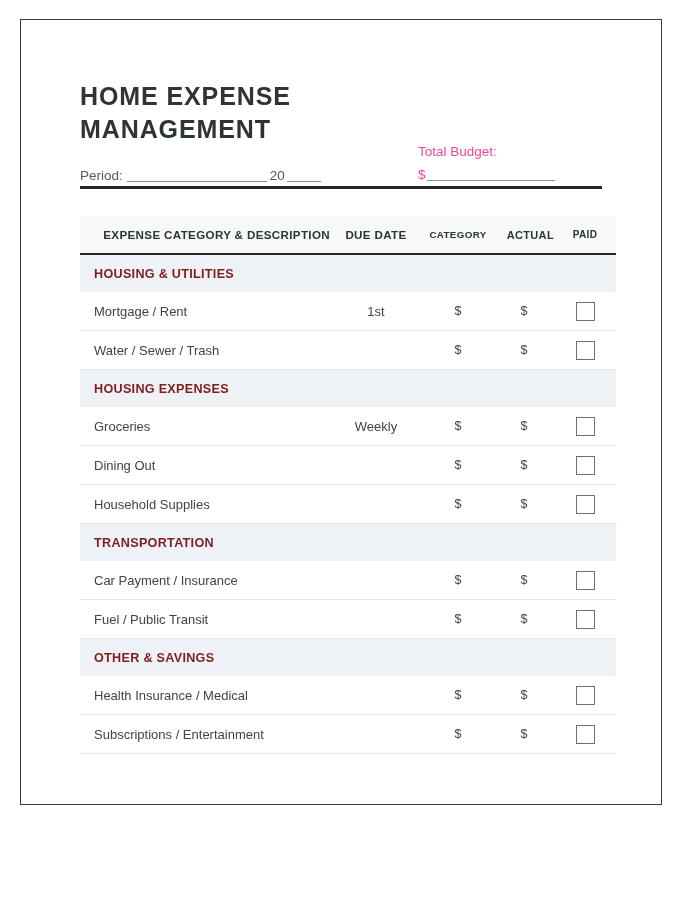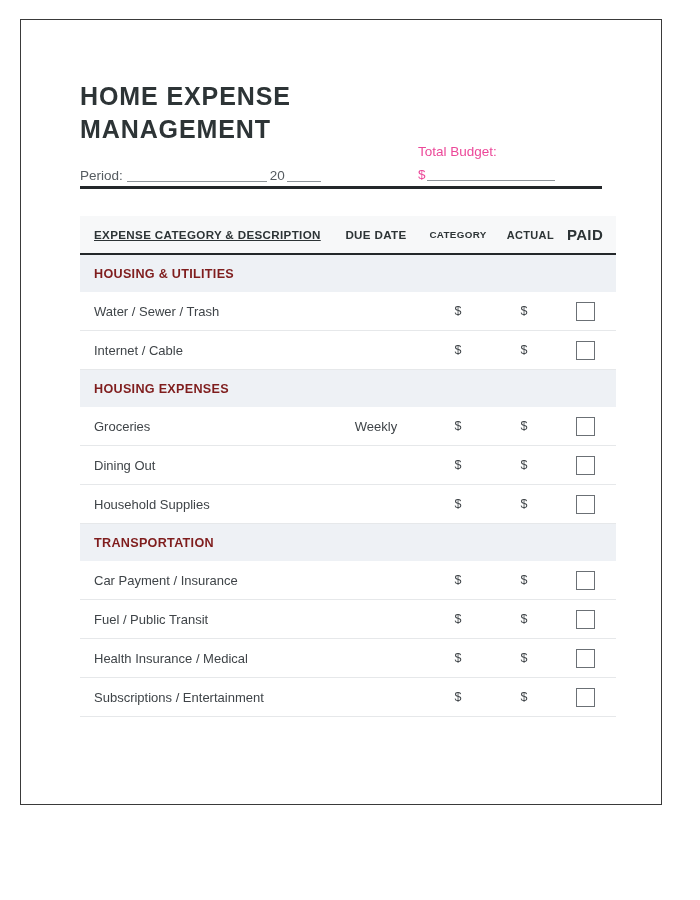--- a/index.html
+++ b/index.html
@@ -105,25 +105,24 @@
   thead th {
     background: #f7f8f9;
     border-bottom: 2px solid #23272a;
     height: 37px;
     color: #2d3436;
     font-weight: bold;
     white-space: nowrap;
   }
   th.col-desc {
     width: 236px;
-    text-align: left;
+    text-align: right;
     padding-left: 14px;
     font-size: 11.6px;
     letter-spacing: 0.35px;
-    text-decoration: underline;
   }
   th.col-due {
     width: 92px;
     text-align: center;
     font-size: 11.6px;
     letter-spacing: 0.35px;
   }
   th.col-budgeted {
     width: 72px;
     text-align: center;
@@ -132,21 +131,21 @@
   }
   th.col-actual {
     width: 60px;
     text-align: right;
     font-size: 11px;
     letter-spacing: 0.35px;
   }
   th.col-paid {
     width: 62px;
     text-align: center;
-    font-size: 15px;
+    font-size: 10px;
     letter-spacing: 0.35px;
   }
 
   tr.section-row td {
     background: #eef1f5;
     height: 37px;
     padding-left: 14px;
     color: #7f1d1d;
     font-weight: bold;
     font-size: 12.6px;
@@ -219,28 +218,28 @@
         <th class="col-budgeted">CATEGORY</th>
         <th class="col-actual">ACTUAL</th>
         <th class="col-paid">PAID</th>
       </tr>
     </thead>
     <tbody id="table-body">
         <tr class="section-row">
           <td colspan="5">HOUSING &amp; UTILITIES</td>
         </tr>
         <tr class="item-row">
+          <td class="cell-desc">Mortgage / Rent</td>
+          <td class="cell-due">1st</td>
+          <td class="cell-budgeted">$</td>
+          <td class="cell-actual">$</td>
+          <td class="cell-paid"><span class="paid-box"></span></td>
+        </tr>
+        <tr class="item-row">
           <td class="cell-desc">Water / Sewer / Trash</td>
-          <td class="cell-due"></td>
-          <td class="cell-budgeted">$</td>
-          <td class="cell-actual">$</td>
-          <td class="cell-paid"><span class="paid-box"></span></td>
-        </tr>
-        <tr class="item-row">
-          <td class="cell-desc">Internet / Cable</td>
           <td class="cell-due"></td>
           <td class="cell-budgeted">$</td>
           <td class="cell-actual">$</td>
           <td class="cell-paid"><span class="paid-box"></span></td>
         </tr>
         <tr class="section-row">
           <td colspan="5">HOUSING EXPENSES</td>
         </tr>
         <tr class="item-row">
           <td class="cell-desc">Groceries</td>
@@ -273,20 +272,23 @@
           <td class="cell-actual">$</td>
           <td class="cell-paid"><span class="paid-box"></span></td>
         </tr>
         <tr class="item-row">
           <td class="cell-desc">Fuel / Public Transit</td>
           <td class="cell-due"></td>
           <td class="cell-budgeted">$</td>
           <td class="cell-actual">$</td>
           <td class="cell-paid"><span class="paid-box"></span></td>
         </tr>
+        <tr class="section-row">
+          <td colspan="5">OTHER &amp; SAVINGS</td>
+        </tr>
         <tr class="item-row">
           <td class="cell-desc">Health Insurance / Medical</td>
           <td class="cell-due"></td>
           <td class="cell-budgeted">$</td>
           <td class="cell-actual">$</td>
           <td class="cell-paid"><span class="paid-box"></span></td>
         </tr>
         <tr class="item-row">
           <td class="cell-desc">Subscriptions / Entertainment</td>
           <td class="cell-due"></td>

